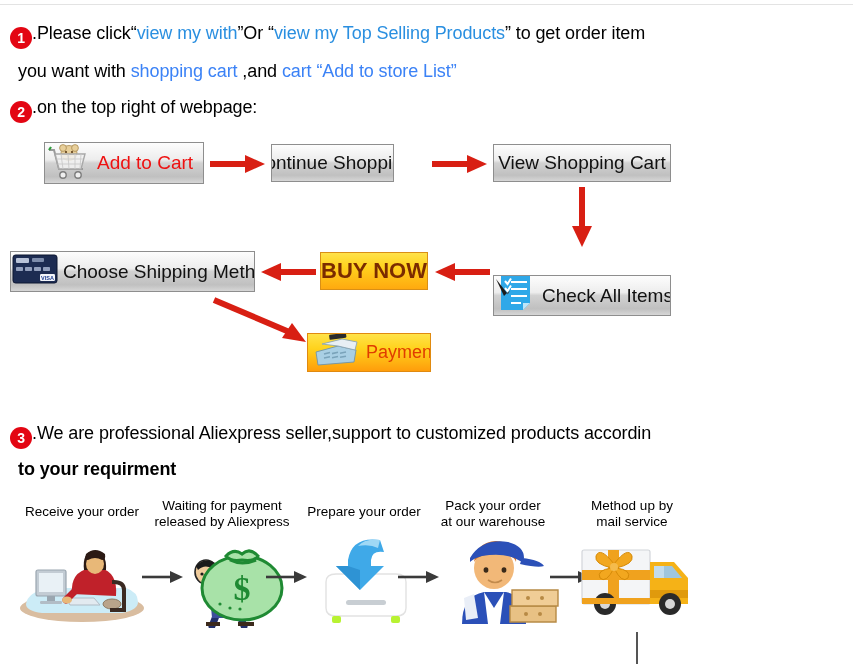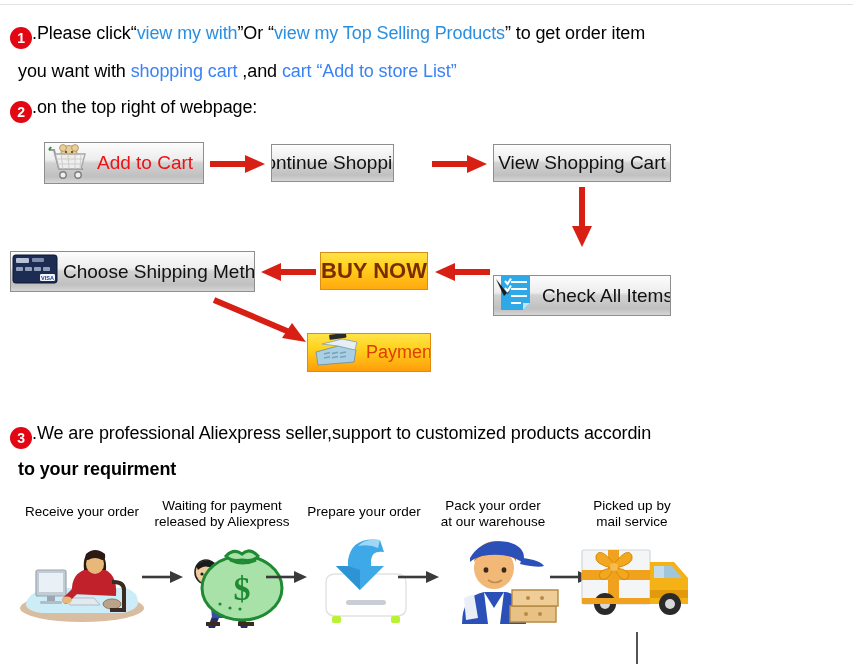--- a/index.html
+++ b/index.html
@@ -250,21 +250,21 @@
 <div class="para" id="p3b">
   <span>to your requirment</span>
 </div>
 
 <div class="step-label" style="left:12px; top:504px; width:140px;">Receive your order</div>
 <div class="step-label" style="left:148px; top:498px; width:148px;">Waiting for payment
 released by Aliexpress</div>
 <div class="step-label" style="left:296px; top:504px; width:136px;">Prepare your order</div>
 <div class="step-label" style="left:428px; top:498px; width:130px;">Pack your order
 at our warehouse</div>
-<div class="step-label" style="left:568px; top:498px; width:128px;">Picked up by
+<div class="step-label" style="left:568px; top:498px; width:128px;">Method up by
 mail service</div>
 
 <svg class="step-art" style="left:14px; top:534px;" width="140" height="92">
   <ellipse cx="68" cy="74" rx="62" ry="14" fill="#d9bda0"></ellipse>
   <path d="M12 70 Q14 58 34 54 L112 54 Q124 58 124 68 Q124 76 108 79 L28 79 Q12 77 12 70 Z" fill="#ccecf7"></path>
   <rect x="22" y="36" width="30" height="26" rx="2" fill="#c3ccd4" stroke="#9aa6b0" stroke-width="1.2"></rect>
   <rect x="25" y="39" width="24" height="19" fill="#e9f1f6"></rect>
   <rect x="33" y="62" width="8" height="5" fill="#9aa6b0"></rect>
   <rect x="26" y="67" width="22" height="3" rx="1.2" fill="#b2bdc6"></rect>
   <path d="M52 64 L80 64 L86 71 L56 71 Z" fill="#e2eaf0" stroke="#b0bcc6" stroke-width="1"></path>

